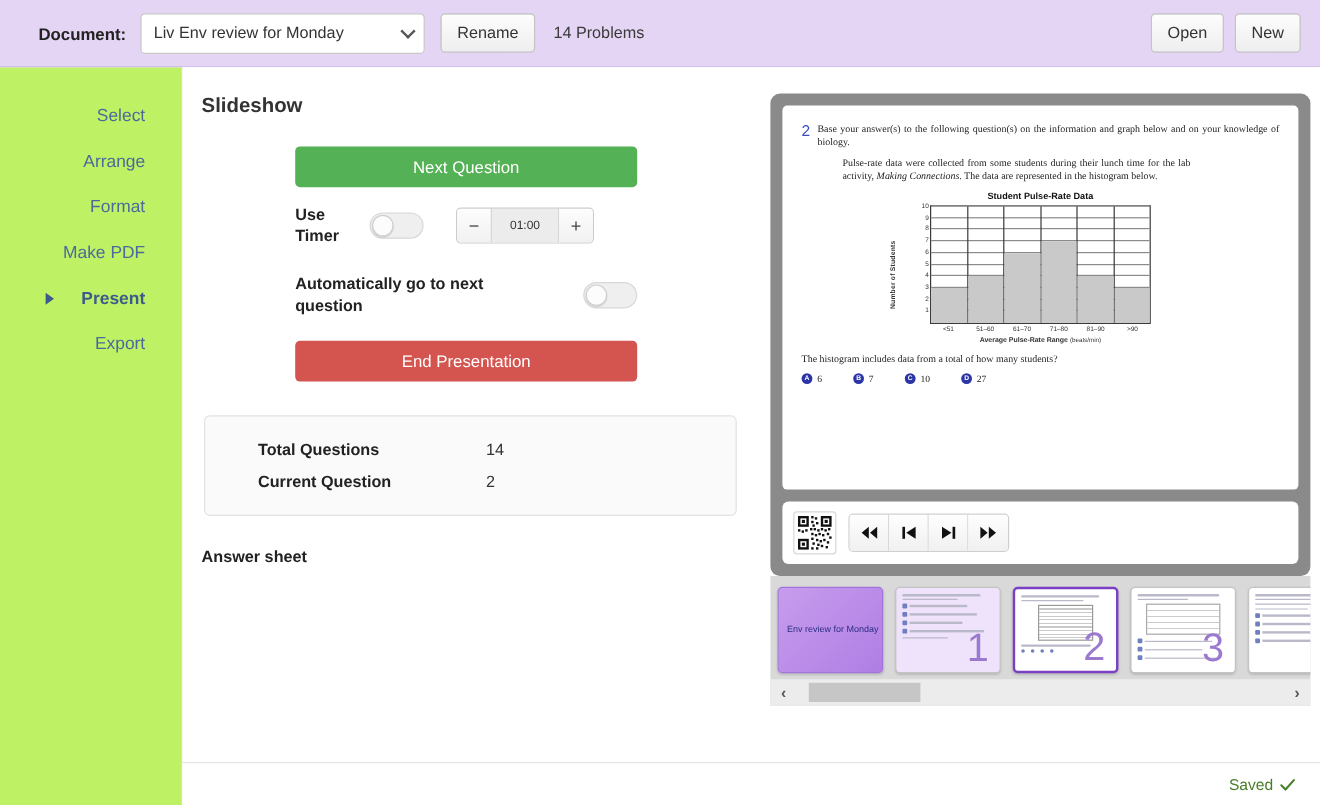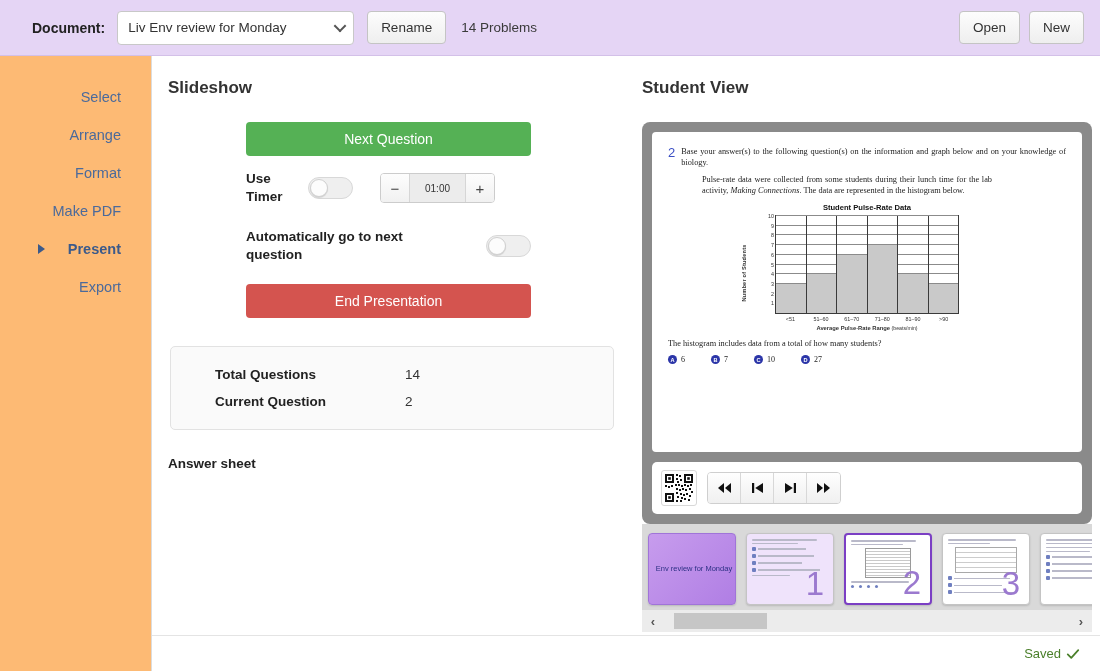--- a/index.html
+++ b/index.html
@@ -58,21 +58,21 @@
   .rename-btn { margin-left:13px; }
   .problems-count { margin-left:15px; font-size:13.5px; color:#3a3a3a; }
   .header-right { position:absolute; right:16px; display:flex; gap:9px; }
 
   
   .body-wrap { display:flex; height:615px; width:1100px; }
 
   
   .sidebar {
     width:152px; min-width:152px;
-    background:#fdba74;
+    background:#bef264;
     border-right:1px solid #dcdcdc;
     padding-top:22px;
   }
   .side-item {
     text-align:right;
     padding:11px 30px 11px 0;
     font-size:14.5px;
     color:#4b6a9b;
     cursor:pointer;
     position:relative;
@@ -457,21 +457,20 @@
         <div class="stat-row">
           <div class="stat-key">Current Question</div>
           <div class="stat-val">2</div>
         </div>
       </div>
 
       <div class="ans-label">Answer sheet</div>
     </div>
 
     <div class="col-right">
-      <div class="panel-title">Student View</div>
 
       <div class="sv-frame">
 
         <div class="slide">
           <div class="q-head">
             <div class="q-num">2</div>
             <div class="q-text">Base your answer(s) to the following question(s) on the information and graph below and on your knowledge of biology.</div>
           </div>
           <div class="q-sub">
             <span>Pulse-rate data were collected from some students during their lunch time for the lab activity, </span><i>Making Connections</i><span>. The data are represented in the histogram below.</span>

